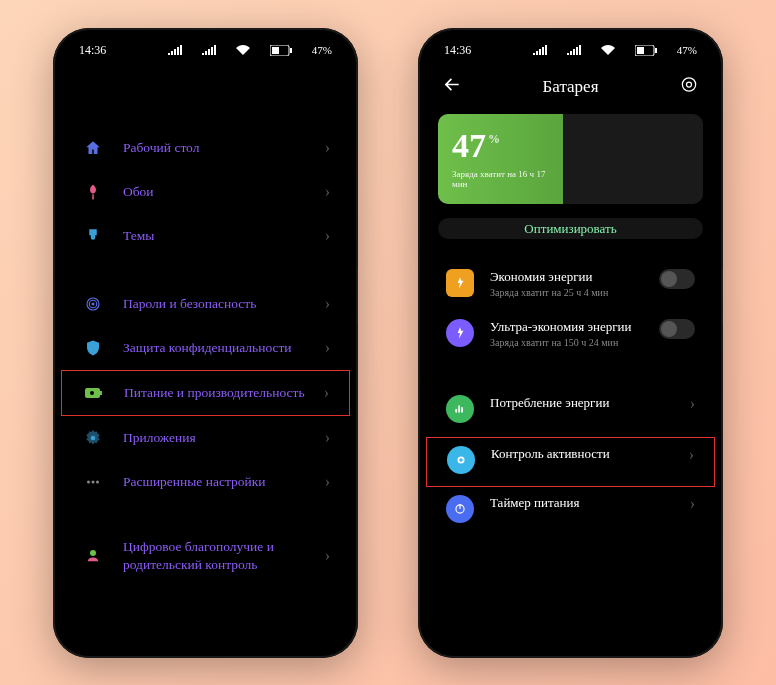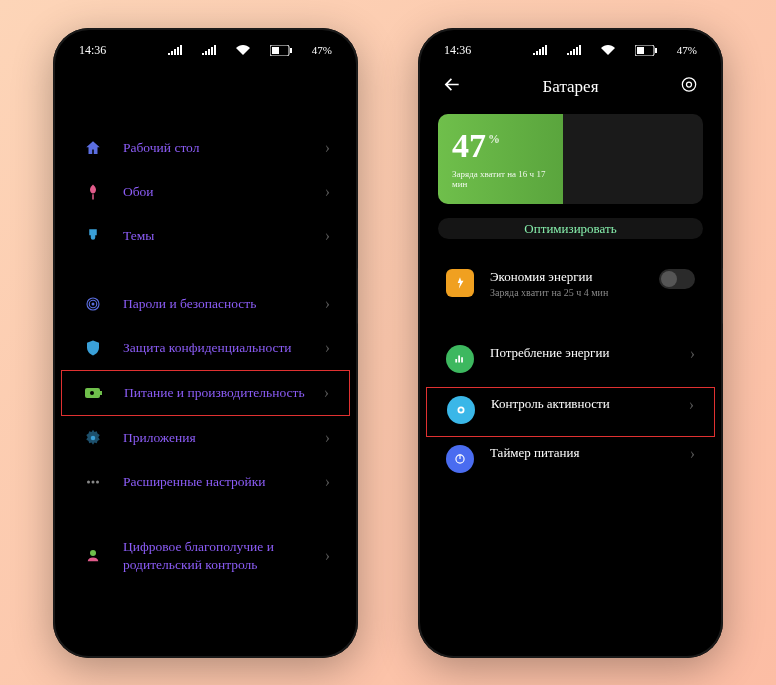--- a/index.html
+++ b/index.html
@@ -406,20 +406,32 @@
               <path fill="#fff" d="M12 2l-4 10h4l-2 10 8-14h-4z"></path>
             </svg>
         </span>
         <div class="texts">
           <div class="title">Экономия энергии</div>
           <div class="sub">Заряда хватит на 25 ч 4 мин</div>
         </div>
         <div class="toggle"></div>
       </div>
 
+      <div class="row2">
+        <span class="circ-icon" style="background:#7b5cff;">
+          <svg width="14" height="14" viewBox="0 0 24 24">
+              <path fill="#fff" d="M12 2l-4 10h4l-2 10 8-14h-4z"></path>
+            </svg>
+        </span>
+        <div class="texts">
+          <div class="title">Ультра-экономия энергии</div>
+          <div class="sub">Заряда хватит на 150 ч 24 мин</div>
+        </div>
+        <div class="toggle"></div>
+      </div>
 
       <div style="height:26px;"></div>
 
       <div class="row2">
         <span class="circ-icon" style="background:#3db85f;">
           <svg width="14" height="14" viewBox="0 0 24 24">
               <path fill="#fff" d="M4 18h3v-6H4zm5 0h3V6H9zm5 0h3v-9h-3z"></path>
             </svg>
         </span>
         <div class="texts">

